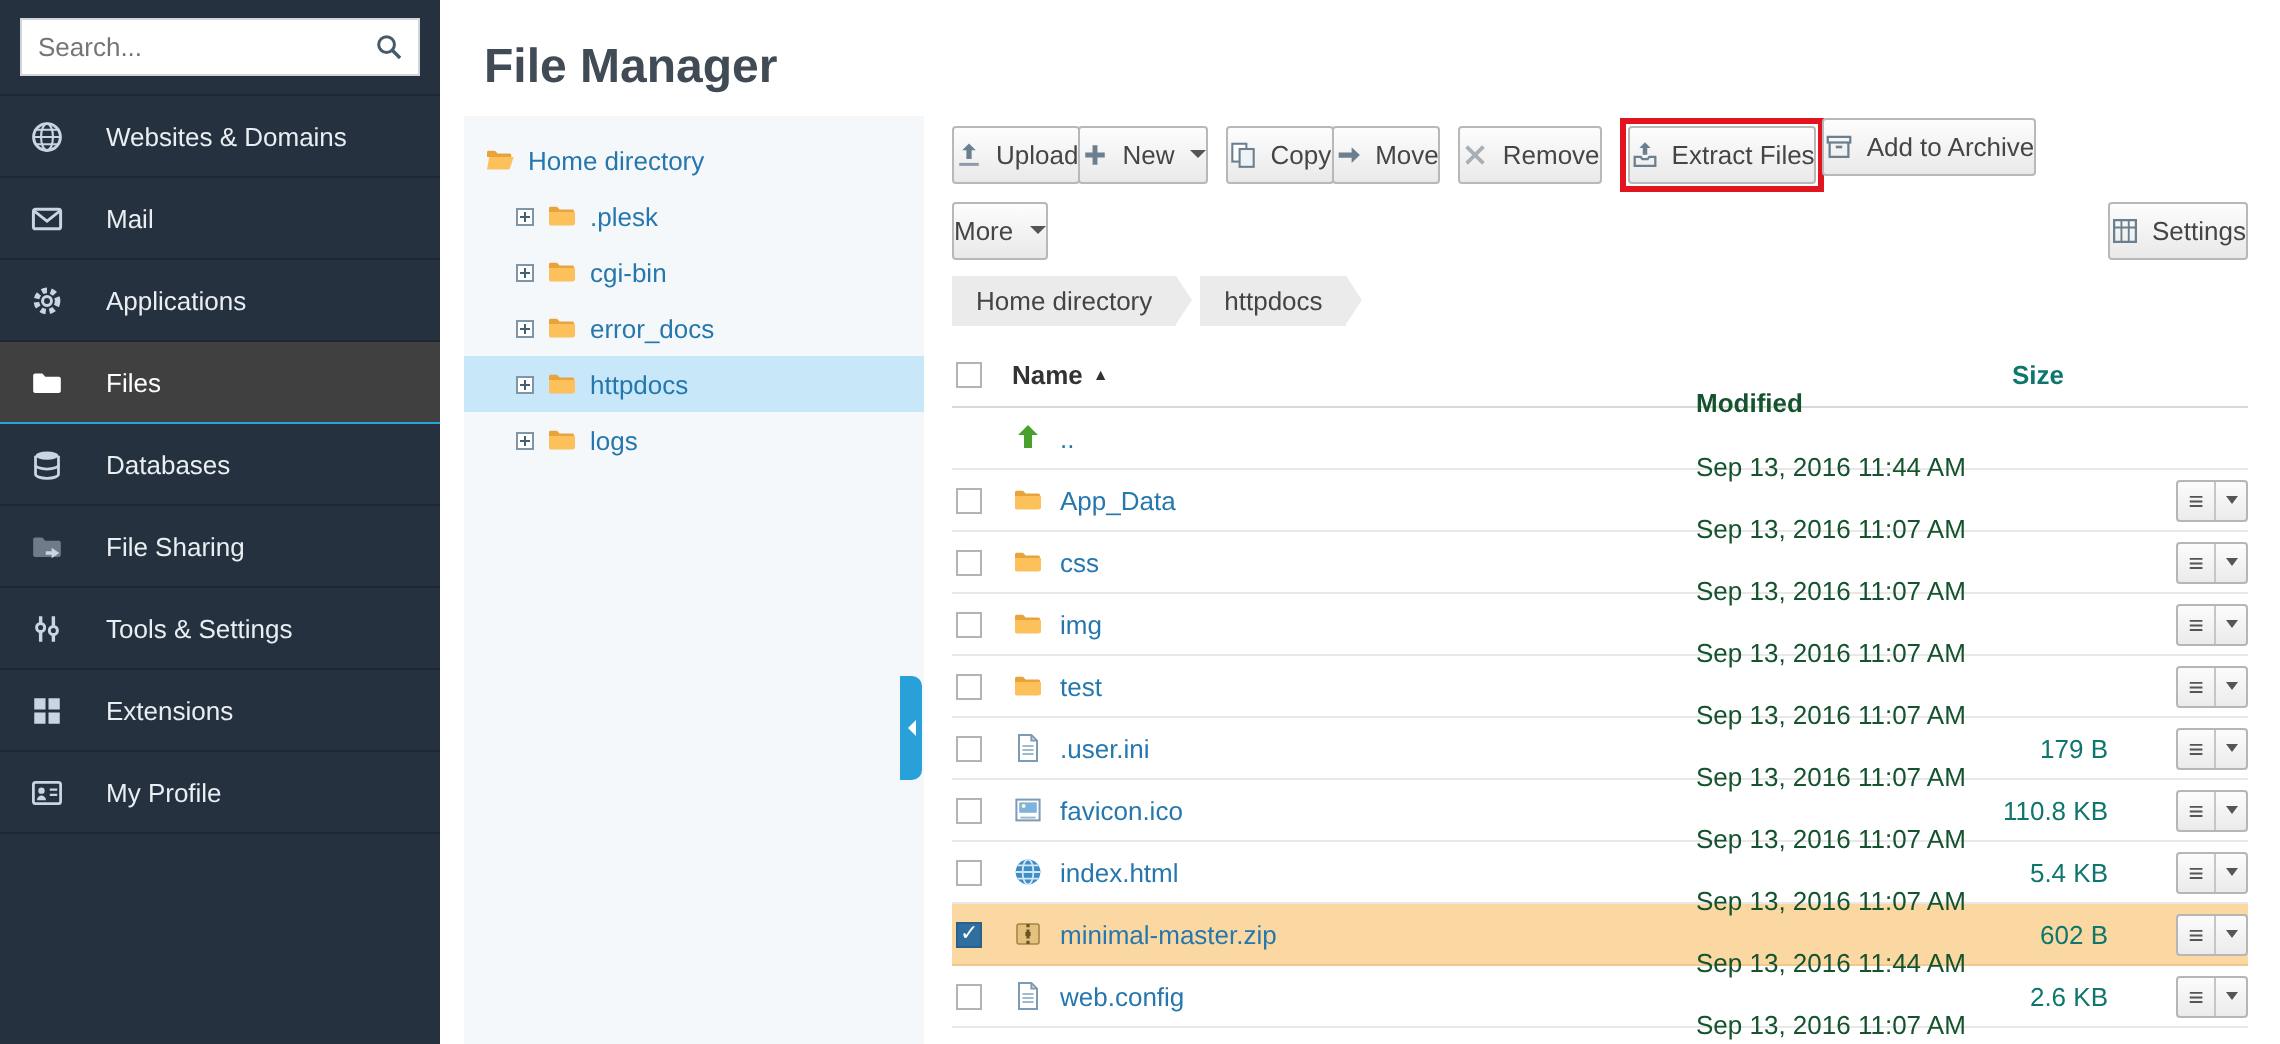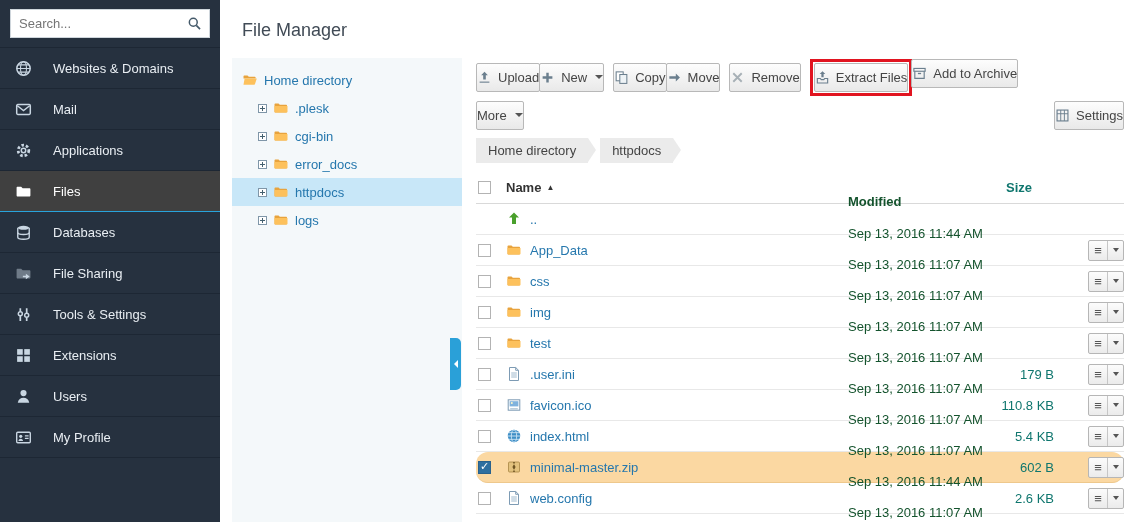--- a/index.html
+++ b/index.html
@@ -23,21 +23,21 @@
   .nav { flex: 1; }
   .nav-item { display: flex; align-items: center; gap: 21px; height: 41px; padding: 0 15px; border-bottom: 1px solid #1d2734; cursor: pointer; color: #c9d6e2; }
   .nav-item .icon { width: 17px; height: 17px; flex-shrink: 0; }
   .nav-item .icon svg { width: 100%; height: 100%; display: block; }
   .nav-item .label { color: #e9eef3; font-size: 13px; }
   .nav-item.active { background: #404040; border-bottom-color: #28a3dc; color: #fff; }
   .nav-item.active .label { color: #fff; }
   
   .main { flex: 1; min-width: 0; display: flex; flex-direction: column; }
   .main-header { padding: 20px 0 10px 22px; height: 58px; }
-  .page-title { font-size: 18px; font-weight: 400; color: #414b56; }
+  .page-title { font-size: 24px; font-weight: 700; color: #414b56; }
   .content-row { flex: 1; display: flex; min-height: 0; }
   
   .tree-panel { width: 230px; margin-left: 12px; flex-shrink: 0; background: #f4f8fa; padding-top: 8px; }
   .tree-row { display: flex; align-items: center; gap: 6px; height: 28px; padding-left: 26px; cursor: pointer; }
   .tree-row.root { padding-left: 10px; }
   .tree-row.selected { background: #c8e7f8; }
   .expander { width: 9px; height: 9px; border: 1px solid #7f96a8; background: #fff; position: relative; flex-shrink: 0; cursor: pointer; }
   .expander::before { content: ""; position: absolute; left: 1px; right: 1px; top: 3px; height: 1px; background: #44606f; }
   .expander::after { content: ""; position: absolute; top: 1px; bottom: 1px; left: 3px; width: 1px; background: #44606f; }
   .tree-icon { width: 16px; height: 16px; flex-shrink: 0; }
@@ -78,21 +78,21 @@
   .t-header .col-name-h { margin-left: 0; }
   .hdr-name-wrap { flex: 1; display: flex; align-items: center; }
   .sort-caret { font-size: 8px; margin-left: 5px; color: #333; }
   .col-mod { width: 150px; flex-shrink: 0; color: #14532d; margin-top: 28px; }
   .col-size { width: 82px; flex-shrink: 0; text-align: right; padding-right: 26px; color: #0f766e; }
   .t-header .col-size { text-align: left; padding-left: 8px; padding-right: 0; }
   .col-menu { width: 44px; flex-shrink: 0; display: flex; justify-content: flex-end; }
   .menu-btn { display: flex; height: 21px; border: 1px solid #b6b6b6; border-radius: 2px; background: linear-gradient(#fcfcfc, #ebebeb); cursor: pointer; }
   .mb-left { width: 19px; display: flex; align-items: center; justify-content: center; border-right: 1px solid #c6c6c6; color: #555; font-size: 13px; line-height: 1; }
   .mb-right { width: 15px; display: flex; align-items: center; justify-content: center; }
-  .t-row.selected { background: #fbd8a2; border-bottom-color: #eec88c; border-radius: 12px; }
+  .t-row.selected { background: #fbd8a2; border-bottom-color: #eec88c; }
   
   .collapse-handle { position: absolute; left: 450px; top: 338px; width: 11px; height: 52px; background: #2aa0d8; border-radius: 0 5px 5px 0; display: flex; align-items: center; justify-content: center; cursor: pointer; z-index: 5; }
   .collapse-handle .arrow { width: 0; height: 0; border-top: 4px solid transparent; border-bottom: 4px solid transparent; border-right: 4px solid #fff; }
 </style>
 </head>
 <body>
 
 <aside class="sidebar">
   <div class="search-area">
     <div class="search-box">
@@ -187,29 +187,20 @@
           <svg viewBox="0 0 16 16">
             <rect x="2" y="2" width="5.3" height="5.3" fill="currentColor"></rect>
             <rect x="8.7" y="2" width="5.3" height="5.3" fill="currentColor"></rect>
             <rect x="2" y="8.7" width="5.3" height="5.3" fill="currentColor"></rect>
             <rect x="8.7" y="8.7" width="5.3" height="5.3" fill="currentColor"></rect>
           </svg>
         </span>
         <span class="label">Extensions</span>
       </div>
 
-      <div class="nav-item">
-        <span class="icon">
-          <svg viewBox="0 0 16 16">
-            <circle cx="8" cy="4.8" r="2.9" fill="currentColor"></circle>
-            <path d="M2.6 13.8c.5-3 2.7-4.6 5.4-4.6s4.9 1.6 5.4 4.6z" fill="currentColor"></path>
-          </svg>
-        </span>
-        <span class="label">Users</span>
-      </div>
 
       <div class="nav-item">
         <span class="icon">
           <svg viewBox="0 0 16 16">
             <rect x="1.6" y="3" width="12.8" height="10" rx="1" fill="none" stroke="currentColor" stroke-width="1.3"></rect>
             <circle cx="5.4" cy="6.9" r="1.5" fill="currentColor"></circle>
             <path d="M3.2 11.4c.3-1.5 1.2-2.2 2.2-2.2s1.9.7 2.2 2.2z" fill="currentColor"></path>
             <path d="M9.3 6.4h3.5M9.3 8.9h3.5" stroke="currentColor" stroke-width="1.1"></path>
           </svg>
         </span>

